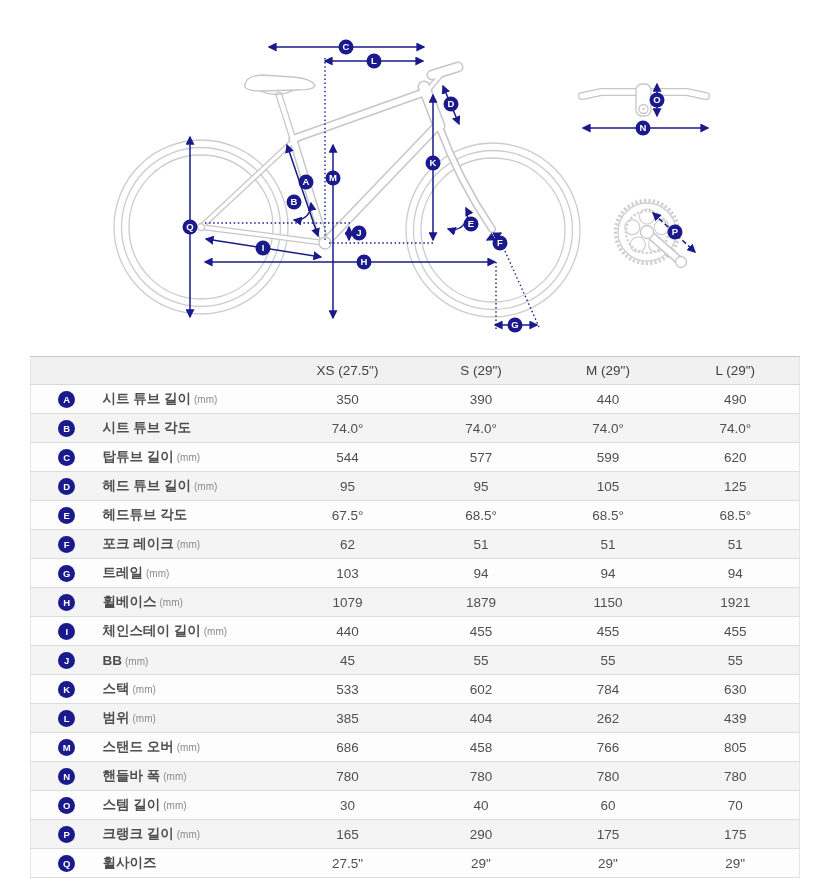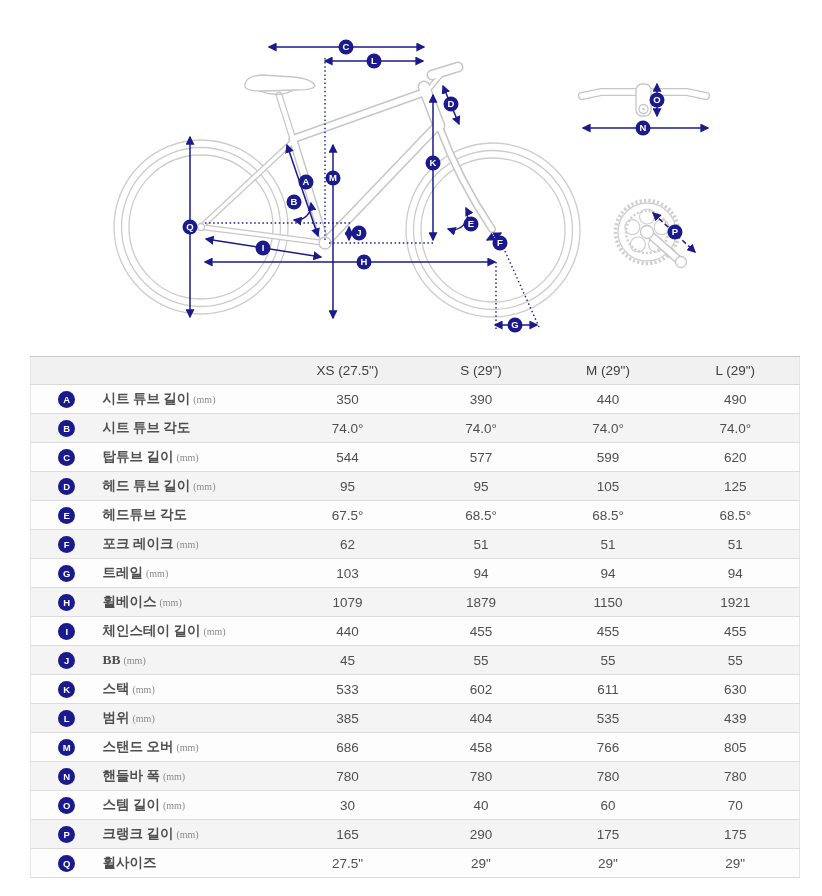--- a/index.html
+++ b/index.html
@@ -13,21 +13,21 @@
 
   .geo-table { width:770px; margin:4px 0 0 30px; border-collapse:collapse; table-layout:fixed;
                border-left:1px solid #e6e6e6; border-right:1px solid #e6e6e6; }
   .geo-table thead th { background:#f1f1f1; border-top:1px solid #c9c9c9; border-bottom:1px solid #d9d9d9;
                font-weight:400; font-size:13.5px; color:#3f3f3f; height:28px; text-align:center; }
   .geo-table tbody td { border-bottom:1px solid #dcdcdc; height:29px; text-align:center;
                font-size:13.5px; color:#4f4f4f; padding:0; }
   .geo-table tbody tr:nth-child(odd)  { background:#fdfdfd; }
   .geo-table tbody tr:nth-child(even) { background:#f4f4f4; }
   .badge-cell { width:72px; }
-  .label-cell { text-align:left !important; font-weight:700; color:#3c3c3c;font-family:Liberation Serif, serif; }
+  .label-cell { text-align:left !important; font-weight:700; color:#3c3c3c; }
   .unit { font-size:10px; color:#8a8a8a; font-weight:400; margin-left:3px; }
   .tbadge { display:inline-flex; width:17px; height:17px; border-radius:50%; background:var(--accent);
             color:#fff; font-size:9.5px; font-weight:700; align-items:center; justify-content:center;
             vertical-align:middle; }
 
   
   .wheel { stroke:#cccccc; fill:none; stroke-width:1.3; }
   .tube-out { stroke:#c6c6c6; fill:none; stroke-linecap:round; }
   .tube-in  { stroke:#ffffff; fill:none; stroke-linecap:round; }
   .part { fill:#ffffff; stroke:#c6c6c6; stroke-width:1.3; }
@@ -315,29 +315,29 @@
           <td>45</td>
           <td>55</td>
           <td>55</td>
           <td>55</td>
         </tr>
         <tr>
           <td class="badge-cell"><span class="tbadge">K</span></td>
           <td class="label-cell"><span>스택</span><span class="unit">(mm)</span></td>
           <td>533</td>
           <td>602</td>
-          <td>611</td>
+          <td>784</td>
           <td>630</td>
         </tr>
         <tr>
           <td class="badge-cell"><span class="tbadge">L</span></td>
           <td class="label-cell"><span>범위</span><span class="unit">(mm)</span></td>
           <td>385</td>
           <td>404</td>
-          <td>535</td>
+          <td>262</td>
           <td>439</td>
         </tr>
         <tr>
           <td class="badge-cell"><span class="tbadge">M</span></td>
           <td class="label-cell"><span>스탠드 오버</span><span class="unit">(mm)</span></td>
           <td>686</td>
           <td>458</td>
           <td>766</td>
           <td>805</td>
         </tr>

